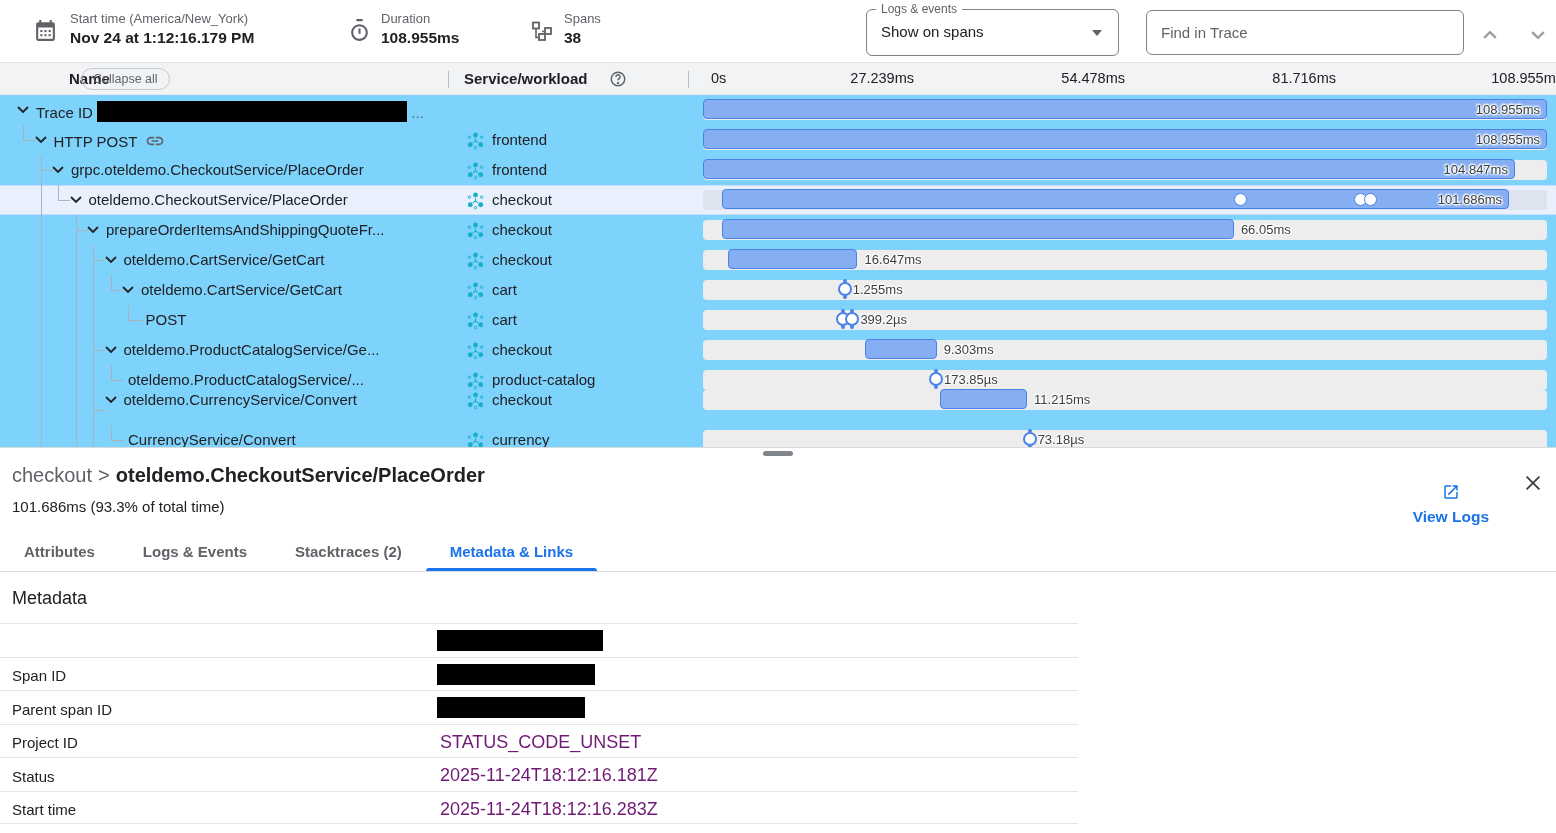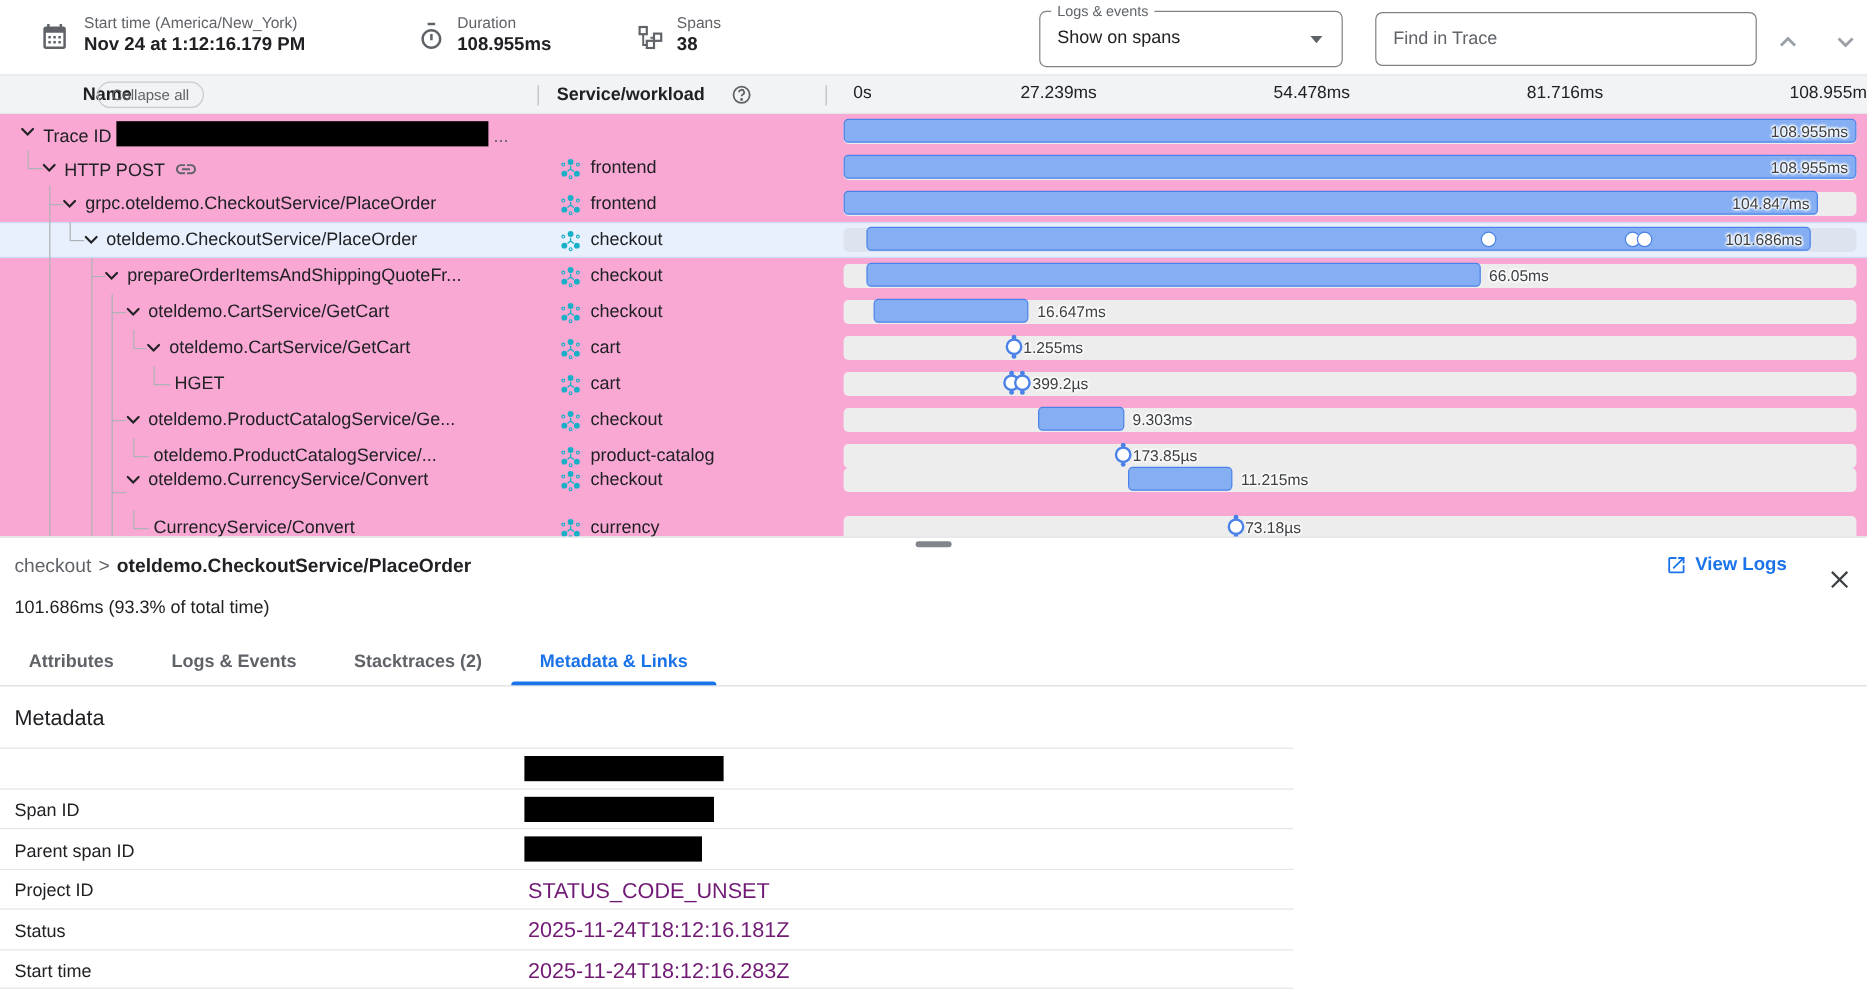--- a/index.html
+++ b/index.html
@@ -53,21 +53,21 @@
     font-family:"Liberation Sans", sans-serif;
   }
   .v-sep { position:absolute; top:8px; width:1px; height:17px; background:#b9bdc1; }
   .svc-h { position:absolute; left:464px; top:7px; font-size:15px; font-weight:bold; }
   .help-ic { position:absolute; left:609px; top:7px; }
   .ruler { position:absolute; left:703px; top:7px; right:0; height:20px; font-size:14.5px; color:#202124; }
   .tick0 { position:absolute; left:8px; }
   .tickc { position:absolute; left:0; text-align:right; }
 
   
-  .rows { position:relative; height:352px; background:#f9a8d4; overflow:hidden; }
+  .rows { position:relative; height:352px; background:#7dd3fc; overflow:hidden; }
   .row { position:absolute; left:0; width:100%; height:30px; z-index:1; }
   .row.sel { background:#e8f0fe; box-shadow:inset 0 1px 0 #cbdcf8, inset 0 -1px 0 #cbdcf8; }
   .chev { position:absolute; top:6px; width:18px; height:18px; }
   .rname { position:absolute; top:6px; font-size:15px; color:#202124; white-space:nowrap; }
   .redact { display:inline-block; vertical-align:-4px; height:21px; background:#000; }
   .dots { color:#5f6368; }
   .linkic { display:inline-block; vertical-align:-4px; margin-left:8px; }
   .svc-ic { position:absolute; left:466px; top:6px; }
   .svc-nm { position:absolute; left:492px; top:6px; font-size:15px; color:#202124; white-space:nowrap; }
   .track { position:absolute; left:703px; right:9px; top:5px; height:20px; border-radius:4px; background:#ededee; }
@@ -85,26 +85,26 @@
   .inst { position:absolute; top:2px; width:14px; height:14px; border-radius:50%; background:#fff; border:2px solid var(--bar-border); }
   .inst::before, .inst::after {
     content:""; position:absolute; left:3px; width:4px; height:4px; border-radius:50%; background:var(--bar-border);
   }
   .inst::before { top:-5px; } .inst::after { bottom:-5px; }
   .conn { position:absolute; background:#aeb2b6; z-index:2; pointer-events:none; }
 
   
   .details { position:relative; height:386px; border-top:1px solid #d8dadc; background:#fff; }
   .drag-handle { position:absolute; left:763px; top:3px; width:30px; height:5px; border-radius:3px; background:#80868b; }
-  .crumbs { position:absolute; left:12px; top:16px; font-size:16px; }
+  .crumbs { position:absolute; left:12px; top:16px; font-size:20px; }
   .crumb-svc { color:#5f6368; }
   .crumb-sep { color:#5f6368; padding:0 6px; }
   .crumb-span { color:#202124; font-weight:bold; }
   .dur-line { position:absolute; left:12px; top:50px; font-size:15px; color:#202124; }
-  .view-logs { position:absolute; right:67px; top:14px; color:var(--accent); font-size:15.5px; font-weight:bold; display:flex; align-items:center; gap:7px; cursor:default; }
+  .view-logs { position:absolute; right:67px; top:35px; color:var(--accent); font-size:15.5px; font-weight:bold; display:flex; align-items:center; gap:7px; cursor:default;flex-direction:column; }
   .close-x { position:absolute; right:12px; top:24px; }
   .tabs { position:absolute; left:0; top:86px; width:100%; height:38px; border-bottom:1px solid #dadce0; display:flex; }
   .tab { padding:0 24px; font-size:15px; font-weight:bold; color:#5f6368; line-height:36px; position:relative; white-space:nowrap; }
   .tab.active { color:var(--accent); }
   .tab.active::after { content:""; position:absolute; left:0; right:0; bottom:0; height:3px; background:var(--accent); border-radius:3px 3px 0 0; }
   .sect-h { position:absolute; left:12px; top:140px; font-size:18px; color:#202124; }
   .meta-table { position:absolute; left:0; top:175px; width:1078px; }
   .mrow { height:33.5px; border-top:1px solid #e3e5e7; position:relative; }
   .mrow:last-child { border-bottom:1px solid #e3e5e7; }
   .mkey { position:absolute; left:12px; top:7px; font-size:15px; color:#202124;margin-top:36px; }
@@ -366,21 +366,21 @@
   <circle cx="12" cy="21" r="1.5" fill="none" stroke="#17b0c7" stroke-width="1.2"></circle>
         </svg>
       </span>
       <span class="svc-nm">cart</span>
       <div class="track">
         <span class="inst" style="left:calc(16.8% - 7px)"></span>
         <span class="bar-lbl" style="left:calc(16.8% + 8px)">1.255ms</span>
       </div>
     </div>
     <div class="row" style="top: 210px;">
-      <span class="rname" style="left:145.5px"><span>HGET</span></span>
+      <span class="rname" style="left:145.5px"><span>POST</span></span>
       <span class="svc-ic">
         <svg width="19" height="19" viewBox="0 0 24 24">
   <g stroke="#17b0c7" stroke-width="1.4" fill="none">
             <path d="M12 9v3.5M12 12.5L8.7 15M12 12.5l3.3 2.5"></path>
           </g>
   <circle cx="12" cy="5" r="3.1" fill="#17b0c7"></circle>
           <circle cx="5.4" cy="17.3" r="3.1" fill="#17b0c7"></circle>
           <circle cx="18.6" cy="17.3" r="3.1" fill="#17b0c7"></circle>
   <circle cx="4.3" cy="7.8" r="1.5" fill="none" stroke="#17b0c7" stroke-width="1.2"></circle>
   <circle cx="19.7" cy="7.8" r="1.5" fill="none" stroke="#17b0c7" stroke-width="1.2"></circle>

